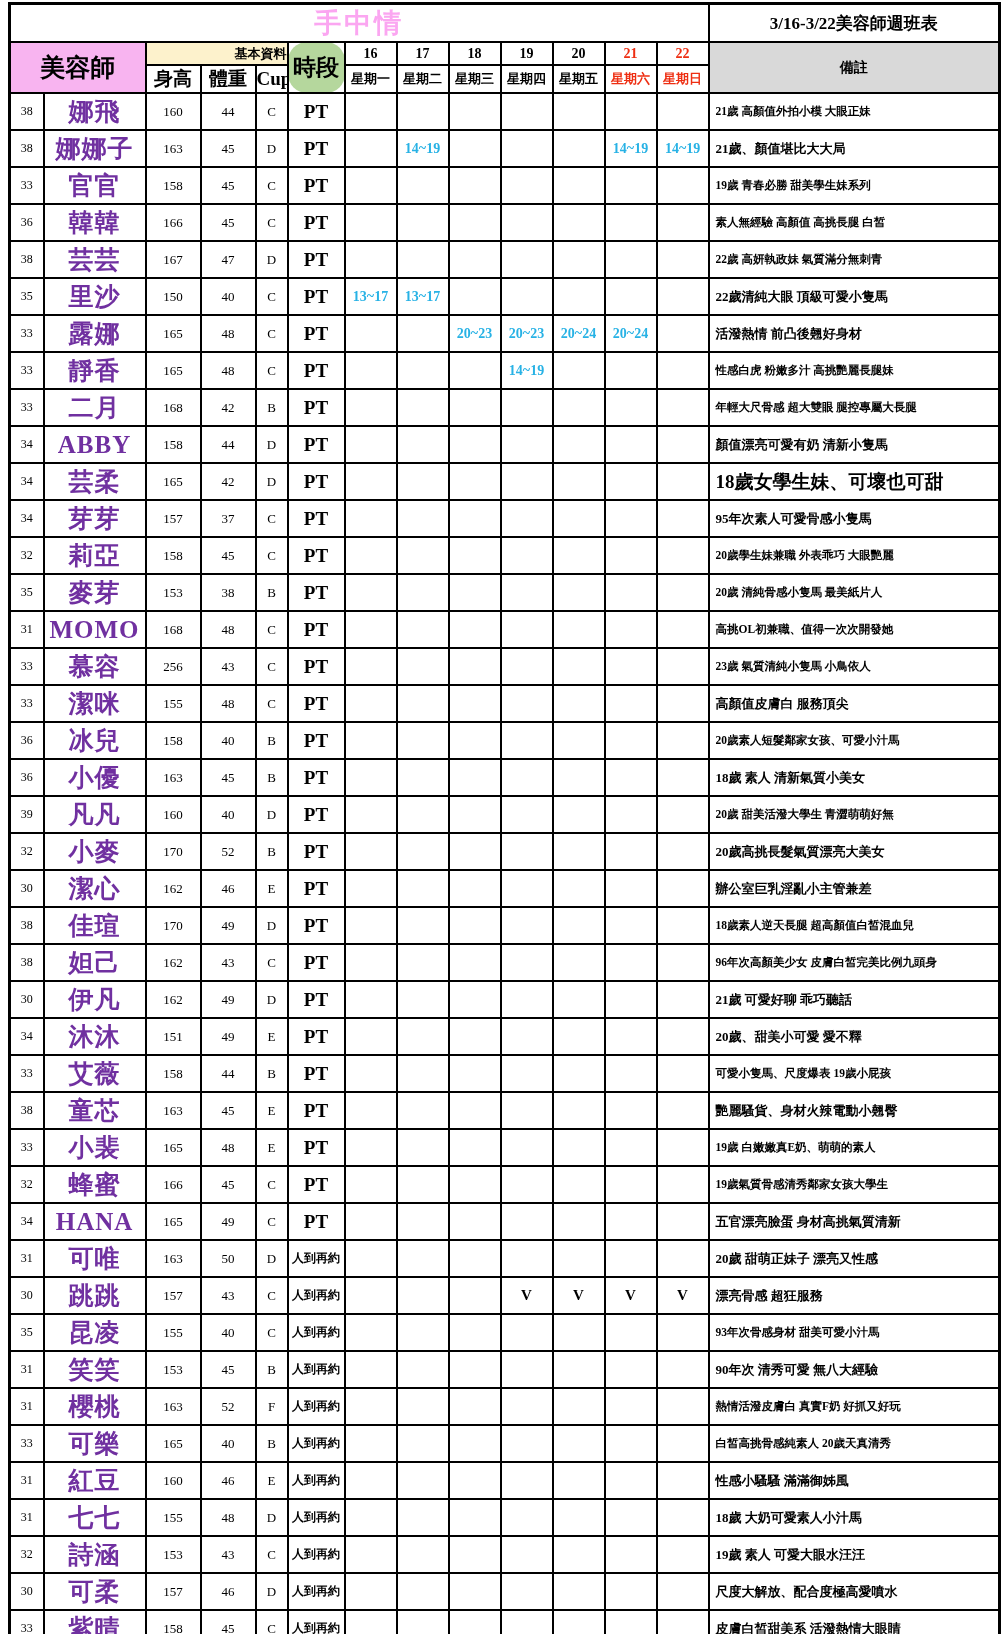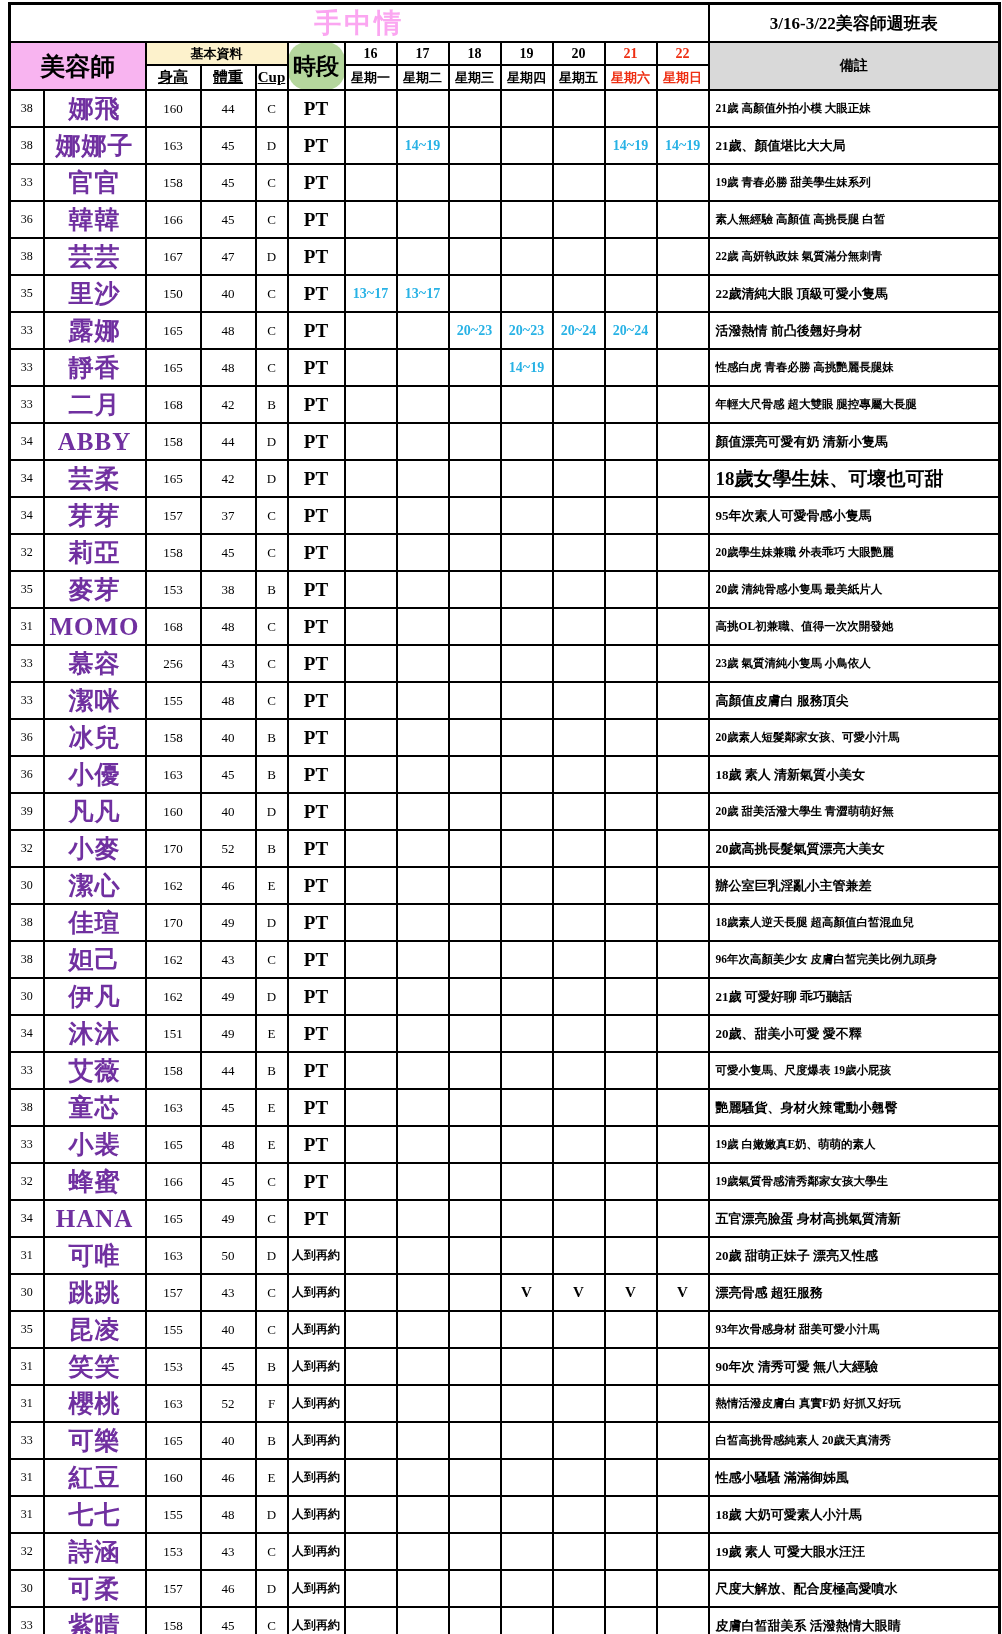--- a/index.html
+++ b/index.html
@@ -16,22 +16,22 @@
   body{
     width:1002px;height:1634px;background:#ffffff;
     font-family:"Liberation Serif", serif;color:#000;
   }
   .sheet{margin:2px 0 0 8px;width:992px;}
   table{border-collapse:collapse;table-layout:fixed;width:992px;border:3px solid #000;}
   th,td{border:2px solid #000;padding:0;text-align:center;vertical-align:middle;overflow:hidden;white-space:nowrap;}
   .title-cell{height:28px;font-weight:bold;font-size:27px;letter-spacing:3px;color:var(--title-pink);}
   .subtitle-cell{font-weight:bold;font-size:17px;}
   .staff-h{background:var(--staff-bg);font-weight:bold;font-size:25px;}
-  .basic-h{background:var(--basic-bg);font-weight:bold;font-size:13px;height:21px;}
-  .sub-h{font-weight:bold;font-size:15px;height:23px;text-decoration:underline;}
+  .basic-h{background:var(--basic-bg);font-weight:bold;font-size:13px;height:21px;text-align:right;}
+  .sub-h{font-weight:bold;font-size:19px;height:23px;}
   .period-h{background:var(--period-bg);font-weight:bold;font-size:23px;border-radius:19px;}
   .remark-h{background:var(--remark-bg);font-weight:bold;font-size:14px;}
   .day-date{font-weight:bold;font-size:14px;}
   .day-wd{font-weight:bold;font-size:13px;}
   .holiday{color:var(--holiday-red);}
   tbody td{height:35px;background:#fff;}
   .c-no{font-size:12px;}
   .c-name{color:var(--name-purple);font-weight:bold;font-size:25px;letter-spacing:1px;}
   .c-num{font-size:13px;}
   .c-cup{font-size:13px;}
@@ -215,21 +215,21 @@
           <td class="c-num">48</td>
           <td class="c-cup">C</td>
           <td class="c-period">PT</td>
           <td class="c-sched"></td>
           <td class="c-sched"></td>
           <td class="c-sched"></td>
           <td class="c-sched">14~19</td>
           <td class="c-sched"></td>
           <td class="c-sched"></td>
           <td class="c-sched"></td>
-          <td class="c-remark sm">性感白虎 青春必勝 高挑艷麗長腿妹</td>
+          <td class="c-remark sm">性感白虎 粉嫩多汁 高挑艷麗長腿妹</td>
         </tr>
         <tr>
           <td class="c-no">33</td>
           <td class="c-name">二月</td>
           <td class="c-num">168</td>
           <td class="c-num">42</td>
           <td class="c-cup">B</td>
           <td class="c-period">PT</td>
           <td class="c-sched"></td>
           <td class="c-sched"></td>

